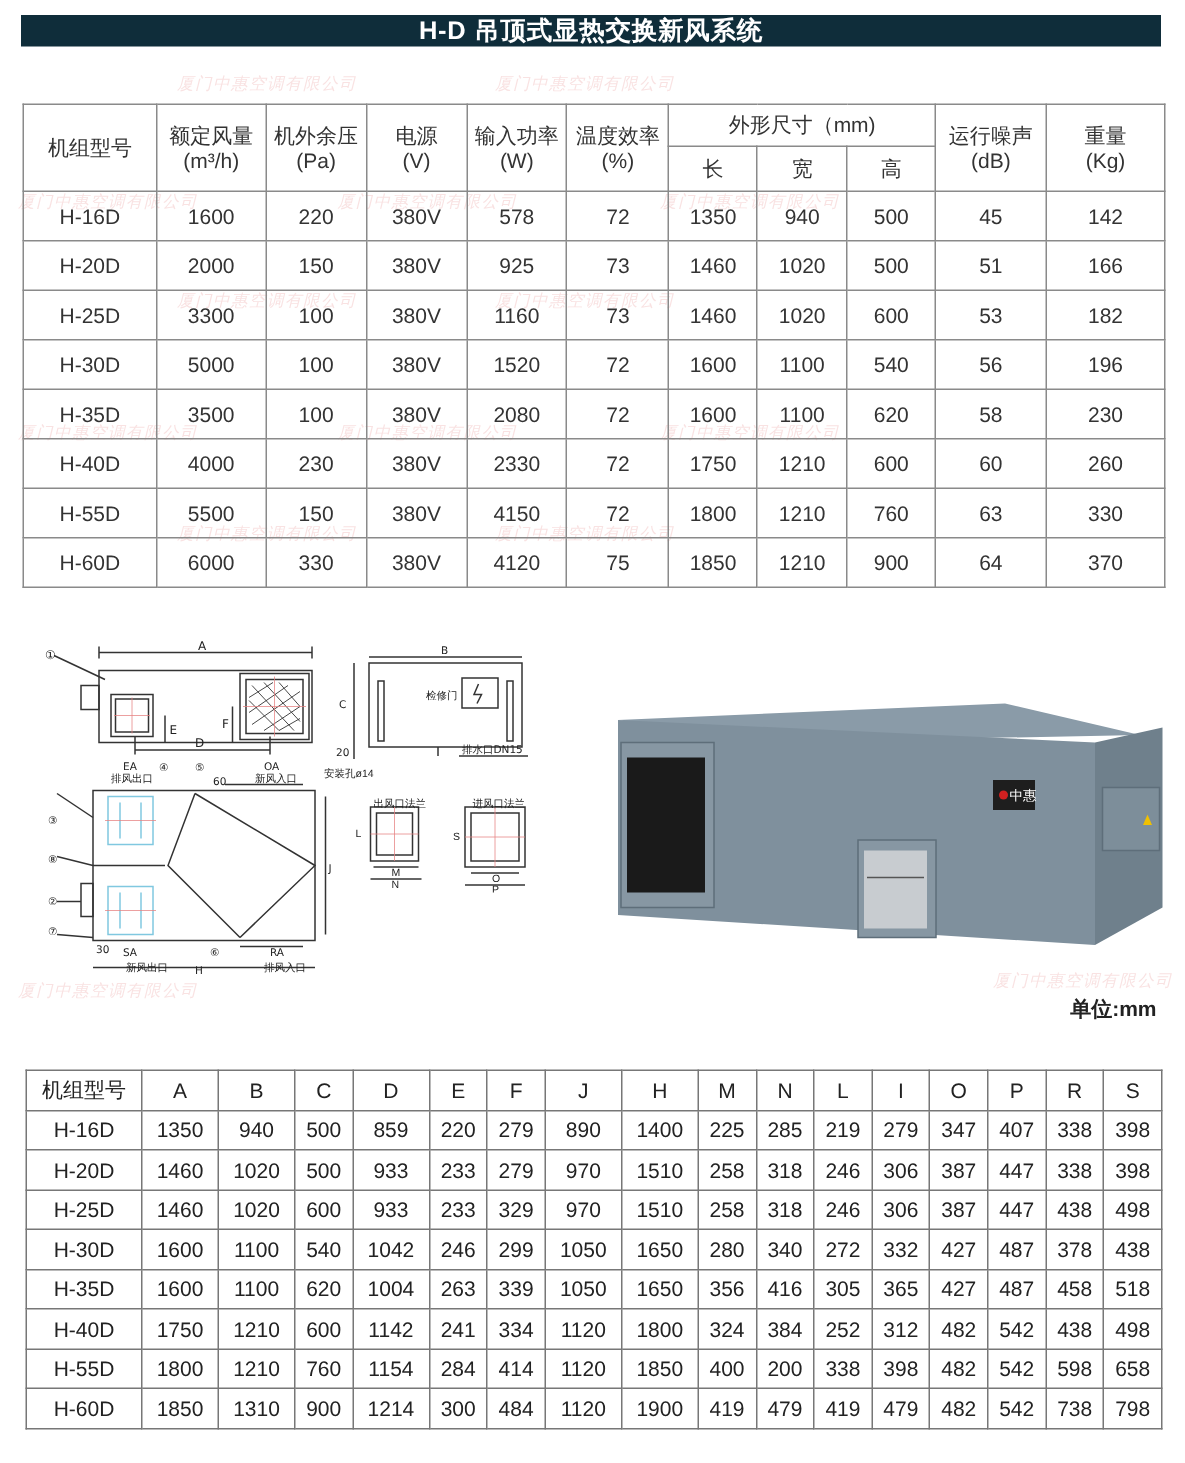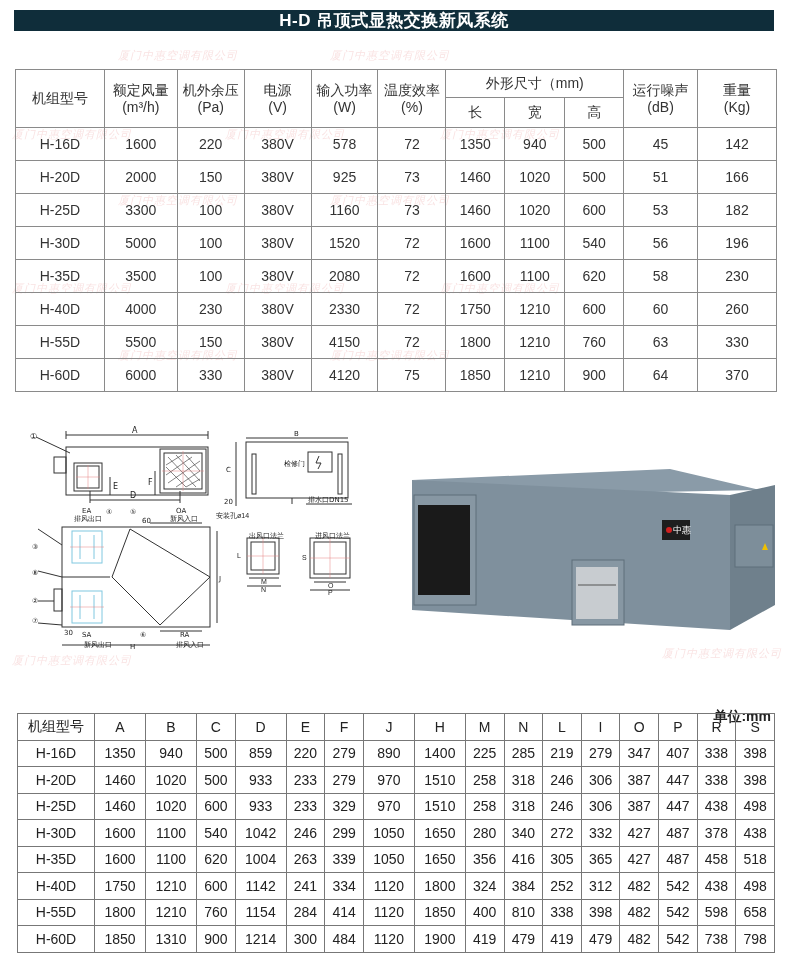--- a/index.html
+++ b/index.html
@@ -24,21 +24,21 @@
   }
   table.spec th, table.spec td {
     border: 1px solid #8a8a8a; text-align: center; font-weight: normal;
   }
   table.spec th { font-size: 14px; line-height: 17px; }
   table.spec tr.h1 th { height: 28px; }
   table.spec tr.h2 th { height: 30px; }
   table.spec td { height: 33px; }
   
   .unit-label {
-    position: absolute; right: 19px; top: 708px; font-size: 14px; font-weight: bold; color: #222;
+    position: absolute; right: 19px; top: 664px; font-size: 14px; font-weight: bold; color: #222;
   }
   table.dims {
     position: absolute; left: 17px; top: 713px; width: 758px;
     border-collapse: collapse; font-size: 14px; color: #222;
   }
   table.dims th, table.dims td {
     border: 1px solid #777; text-align: center; font-weight: normal; height: 26.5px;
   }
   table.dims th:first-child, table.dims td:first-child { width: 77px; }
   
@@ -520,21 +520,21 @@
         <td>H-55D</td>
         <td>1800</td>
         <td>1210</td>
         <td>760</td>
         <td>1154</td>
         <td>284</td>
         <td>414</td>
         <td>1120</td>
         <td>1850</td>
         <td>400</td>
-        <td>810</td>
+        <td>200</td>
         <td>338</td>
         <td>398</td>
         <td>482</td>
         <td>542</td>
         <td>598</td>
         <td>658</td>
       </tr>
       <tr>
         <td>H-60D</td>
         <td>1850</td>

